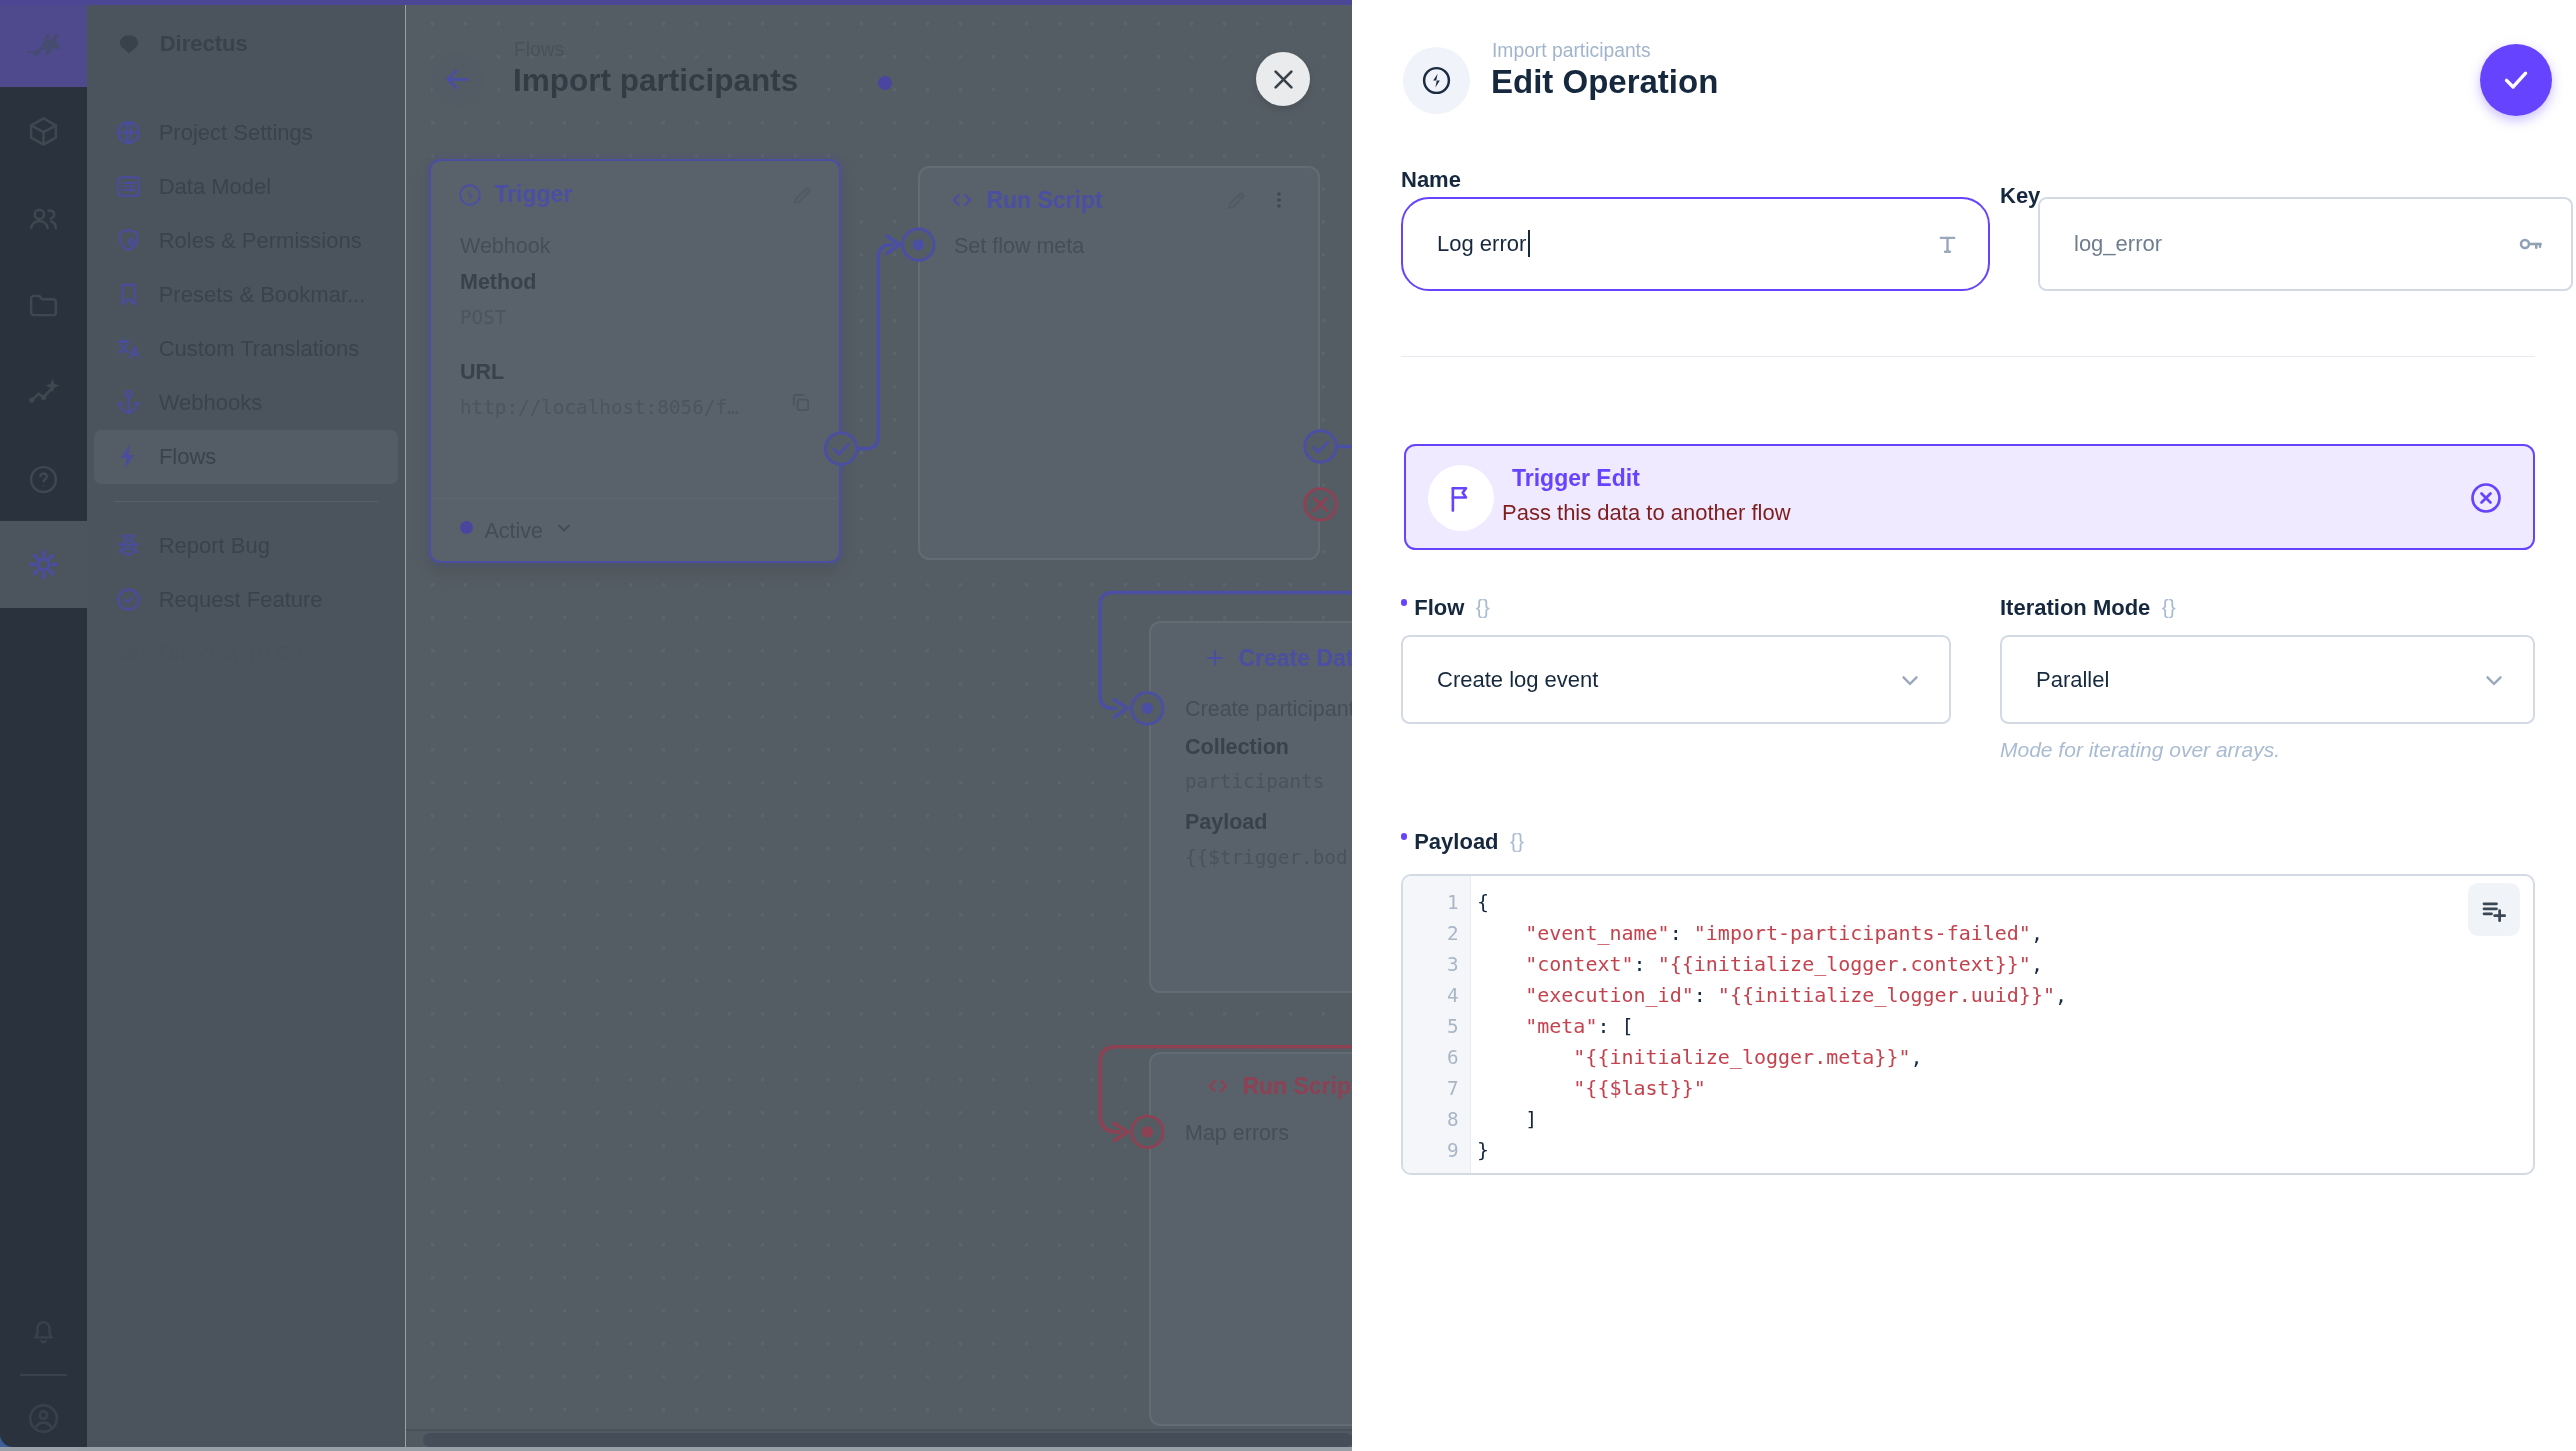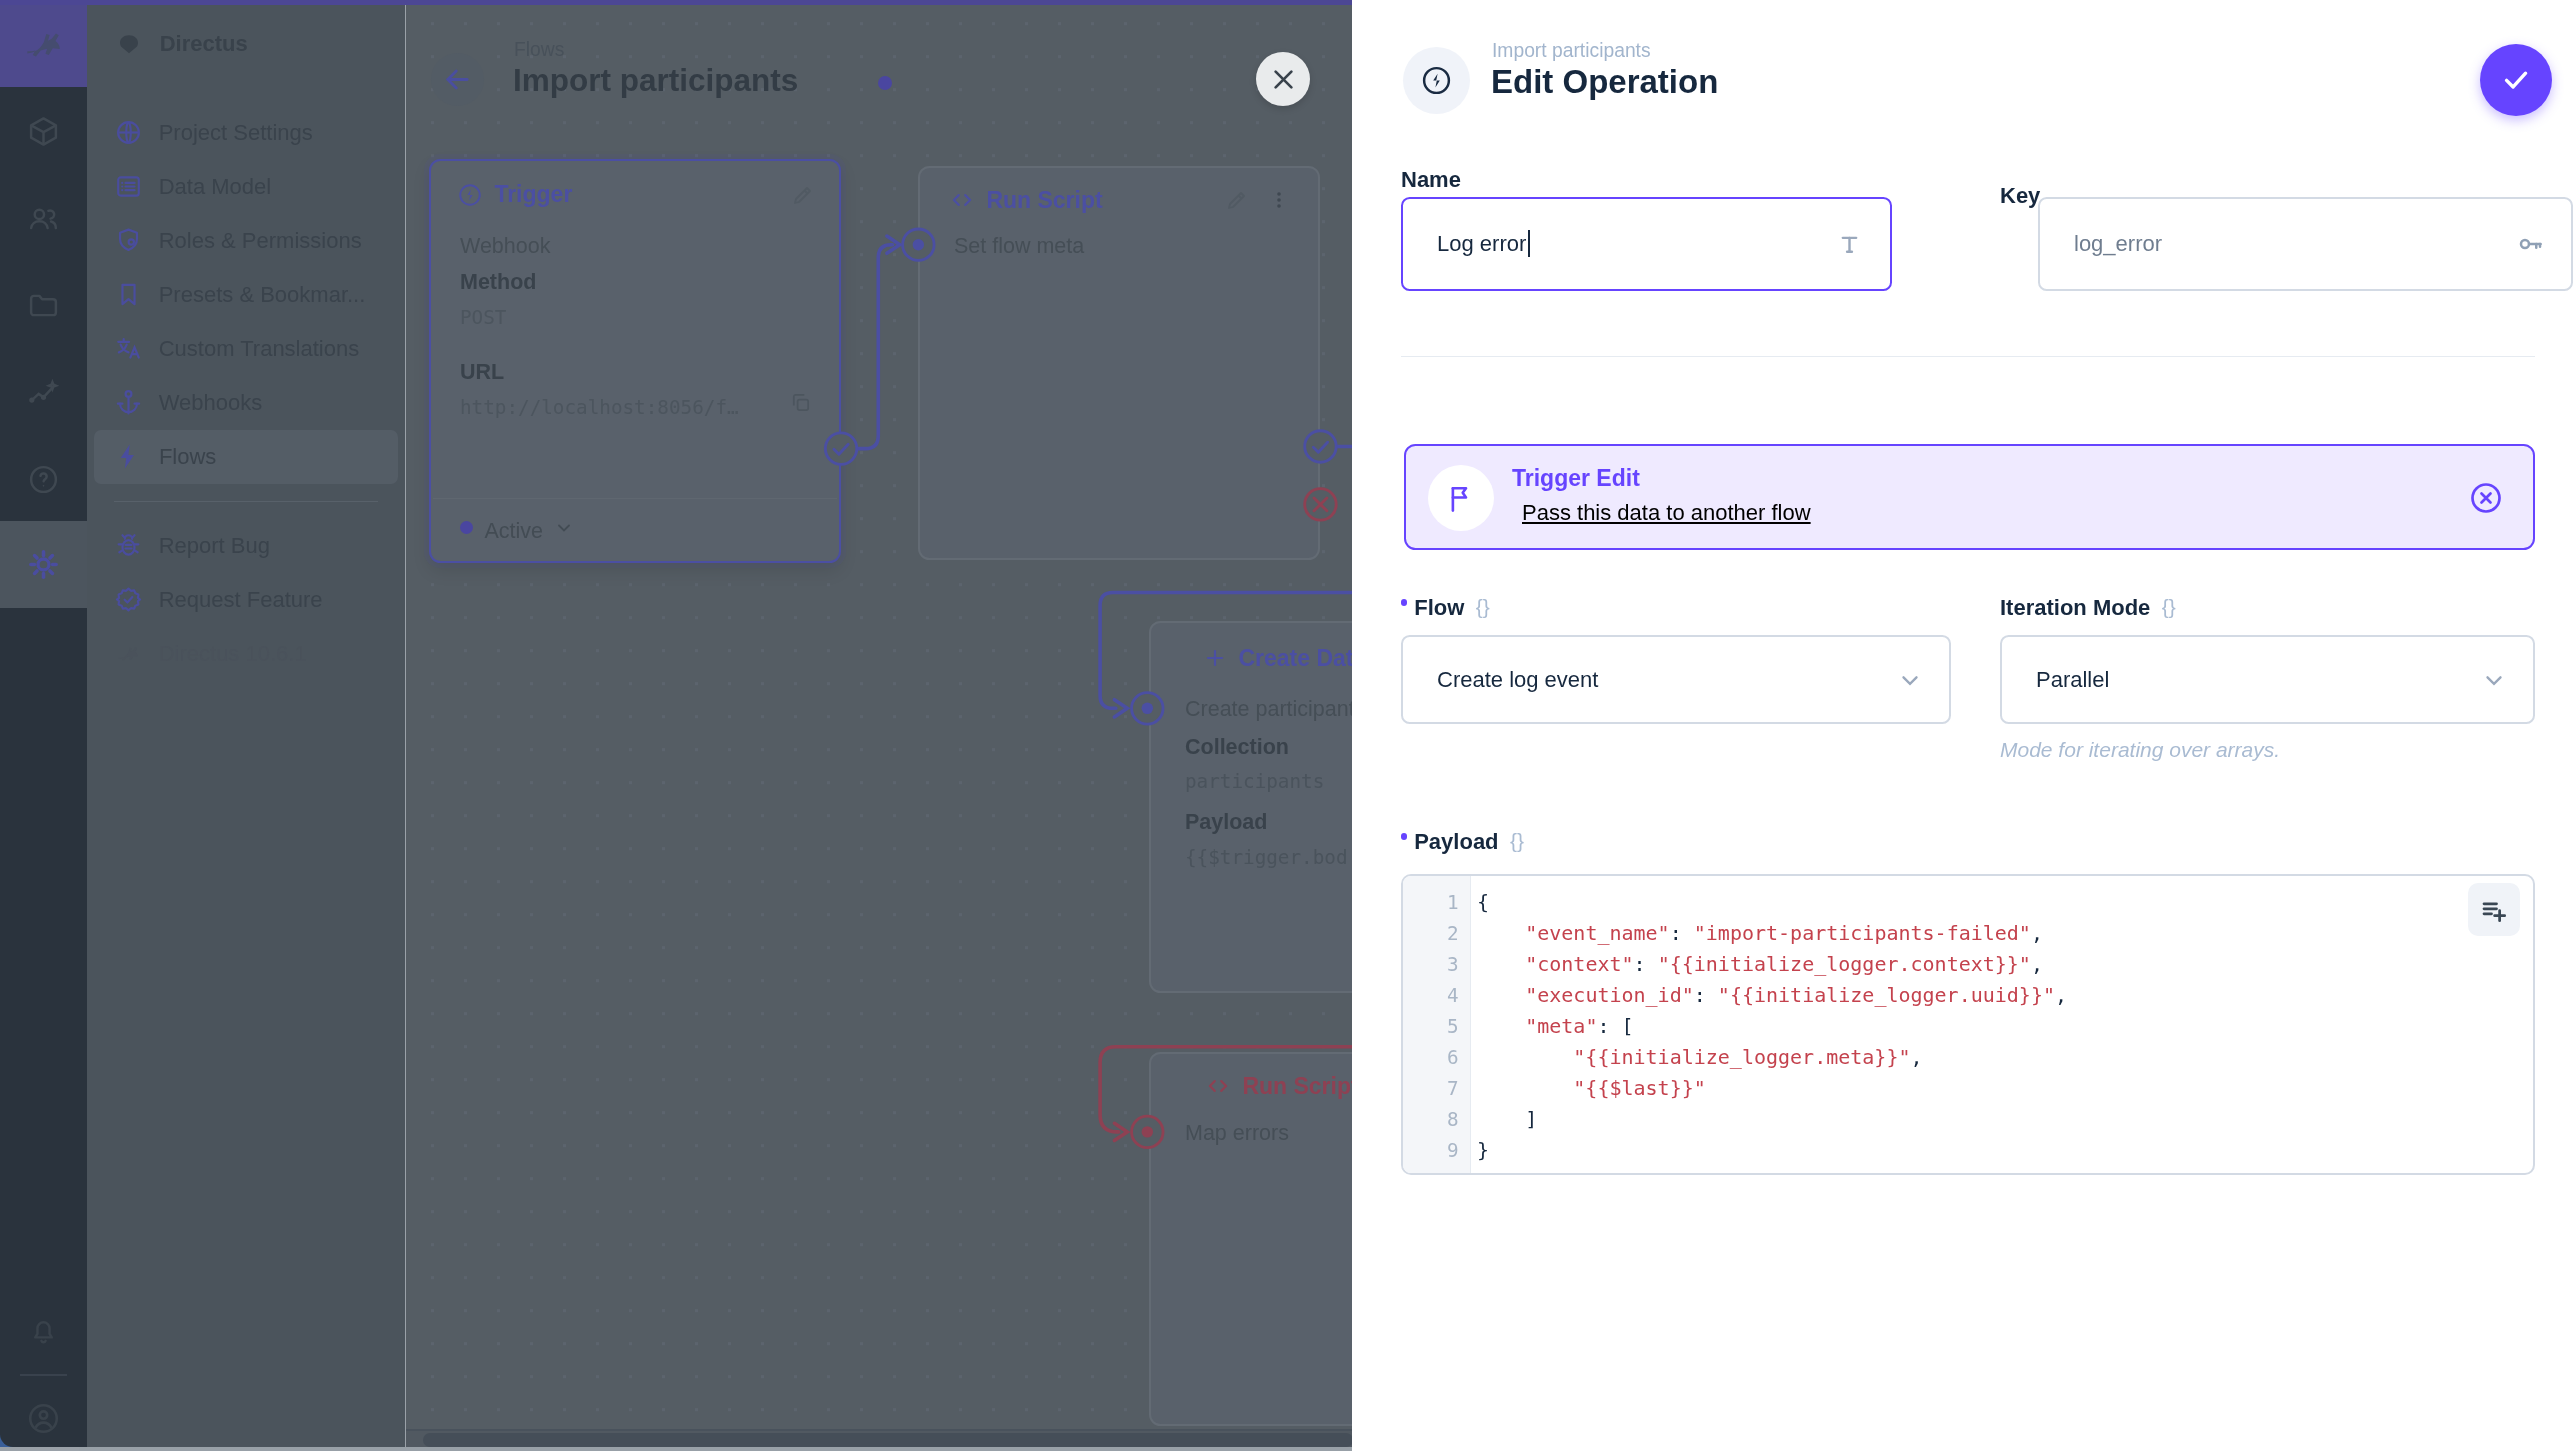--- a/index.html
+++ b/index.html
@@ -486,21 +486,21 @@
     <span>
         <svg width="31.5" height="31.5" viewBox="0 0 24 24" fill="none" stroke="currentColor" stroke-width="2.6" stroke-linecap="round" stroke-linejoin="round">
           <path d="M5 12.5l5 5L19.5 7"></path>
         </svg>
       </span>
   </div>
 
   <div class="abs d-label" style="left:49px; top:167px;">Name</div>
   <div class="abs d-label" style="left:648px; top:170px;margin-top:13px;">Key</div>
 
-  <div class="abs d-input focus" style="left:49px; top:197px; width:491px; height:94px;">
+  <div class="abs d-input focus" style="left:49px; top:197px; width:589px; height:94px;border-radius:28px;">
     <span class="grow"><span>Log error</span><span class="caret"></span></span>
     <span class="field-icon">
         <svg width="29" height="29" viewBox="0 0 24 24" fill="none" stroke="currentColor" stroke-width="2" stroke-linecap="round">
           <path d="M6.5 6.5h11"></path>
           <path d="M12 6.5V18"></path>
           <path d="M10 18h4"></path>
         </svg>
       </span>
   </div>
   <div class="abs d-input normal" style="left:686px; top:197px; width:535px; height:94px; color:#6F7D8F;">
@@ -520,21 +520,21 @@
   <div class="abs" id="tf-card">
     <div class="abs" id="tf-flag-circle">
       <span>
           <svg width="31.5" height="31.5" viewBox="0 0 24 24" fill="none" stroke="currentColor" stroke-width="2" stroke-linecap="round" stroke-linejoin="round">
             <path d="M6 21V4"></path>
             <path d="M6 4h10l-2.5 3.5L16 11H6"></path>
           </svg>
         </span>
     </div>
     <div class="abs" style="left:106px; top:18.6px; font-size:23px; font-weight:bold; color:#6644FF;">Trigger Edit</div>
-    <div class="abs" style="left:116px; top:54px; font-size:22px; color:#000000;text-decoration:underline;">Pass this data to another flow</div>
+    <div class="abs" style="left:96px; top:54px; font-size:22px; color:#7f1d1d;">Pass this data to another flow</div>
     <div class="abs" style="right:29px; top:34px; color:#6644FF; display:flex;">
       <span>
           <svg width="36" height="36" viewBox="0 0 24 24" fill="none" stroke="currentColor" stroke-width="1.8" stroke-linecap="round">
             <circle cx="12" cy="12" r="9"></circle>
             <path d="M9 9l6 6 M15 9l-6 6"></path>
           </svg>
         </span>
     </div>
   </div>
 

